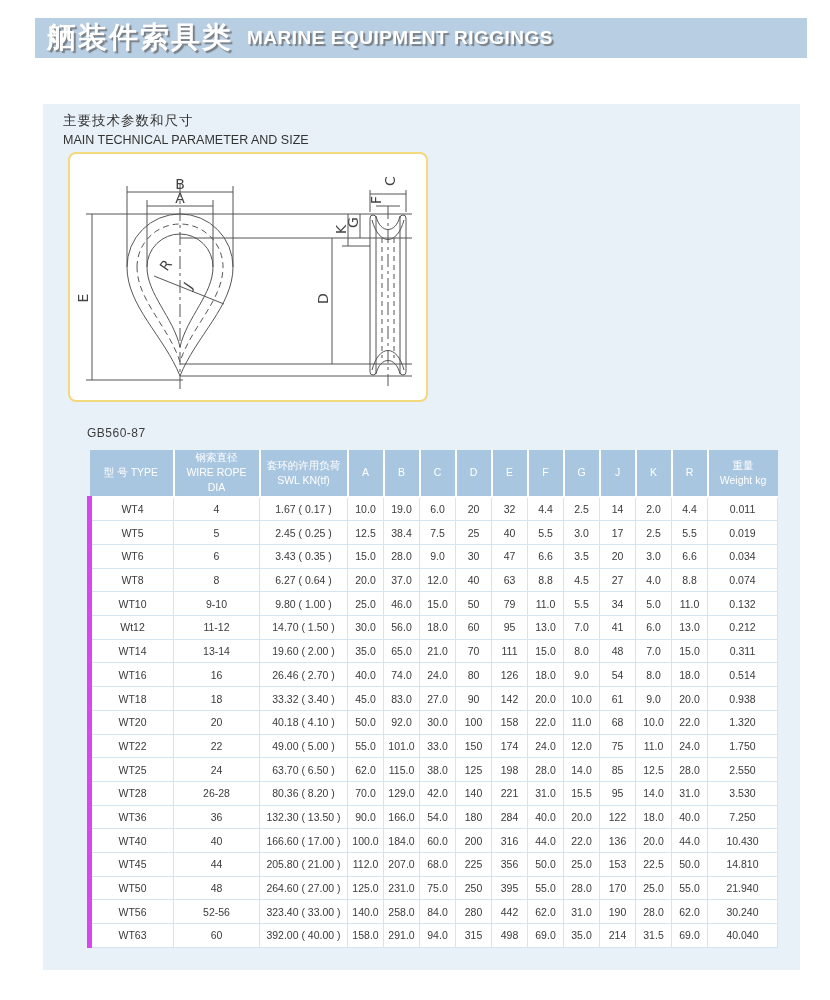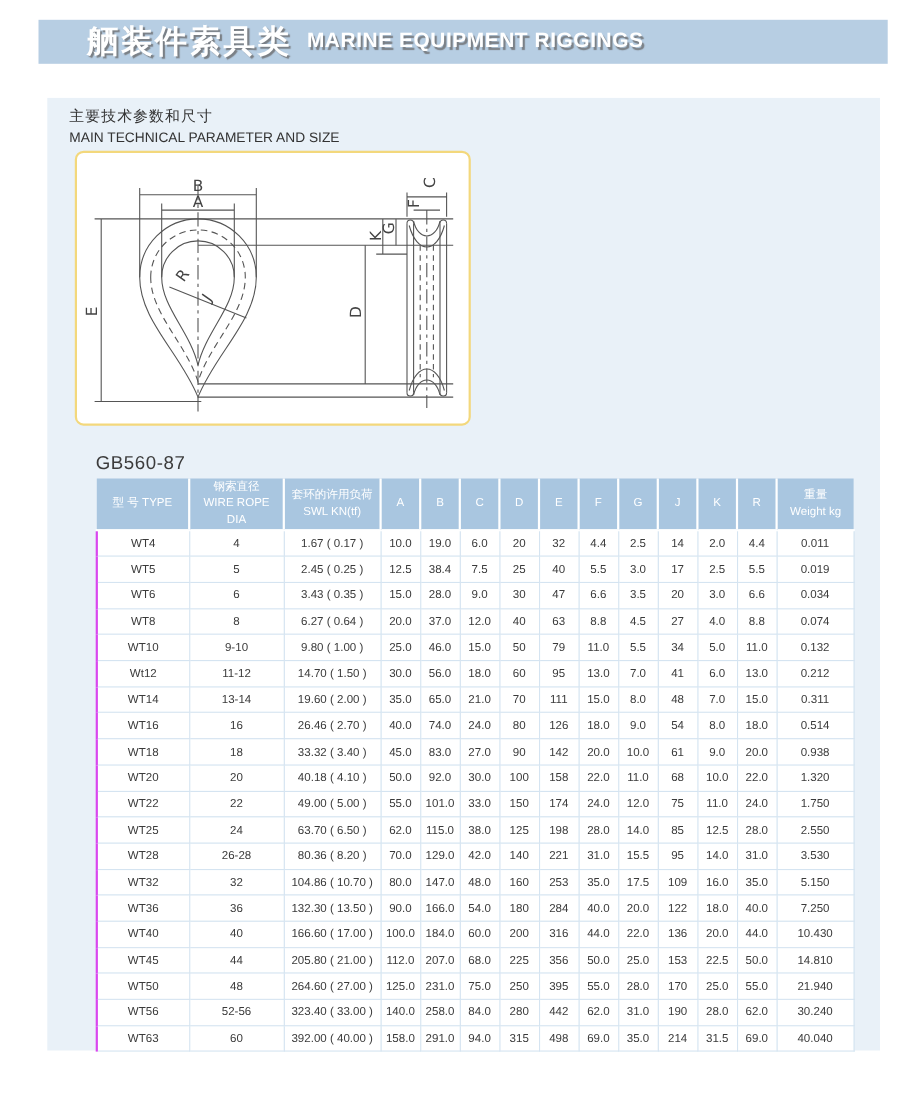--- a/index.html
+++ b/index.html
@@ -1,55 +1,55 @@
 <!DOCTYPE html>
 <html><head>
 <meta charset="utf-8">
 <style>
   html,body{margin:0;padding:0;background:#fff;}
   body{font-family:"Liberation Sans","DejaVu Sans",sans-serif;}
   .page{position:relative;width:830px;height:1000px;background:#fff;overflow:hidden;}
 
   
   .banner{position:absolute;left:35px;top:18px;width:772px;height:40px;
-    background:#b7cee3;display:flex;align-items:center;padding-left:44px;box-sizing:border-box;}
+    background:#b7cee3;display:flex;align-items:center;padding-left:12px;box-sizing:border-box;}
   .banner .zh{font-size:29px;font-weight:bold;color:#fff;letter-spacing:2px;
     text-shadow:2px 2px 1px #7a7f85;}
   .banner .en{font-size:19px;font-weight:bold;color:#fff;margin-left:14px;letter-spacing:.5px;
     text-shadow:2px 2px 1px #7a7f85;}
 
   
   .section-row{position:absolute;left:33px;top:72px;display:flex;align-items:center;}
   .yellow-sq{width:20px;height:20px;background:#ffc812;}
   .section-zh{font-size:18px;font-weight:bold;color:#1c1c1c;margin-left:14px;letter-spacing:1px;}
   .section-en{font-size:13px;font-weight:bold;color:#1c1c1c;margin-left:10px;}
 
   
-  .panel{position:absolute;left:43px;top:89px;width:757px;height:866px;background:#e9f1f8;}
+  .panel{position:absolute;left:43px;top:104px;width:757px;height:866px;background:#e9f1f8;}
   .intro{position:absolute;left:20px;top:8px;color:#333;}
   .intro .zh{font-size:13.5px;letter-spacing:1px;}
   .intro .en{font-size:12.5px;margin-top:3px;}
 
   
   .draw-box{position:absolute;left:25px;top:48px;width:356px;height:246px;background:#fff;
     border:2px solid #f3d87c;border-radius:8px;}
   .draw-box svg{display:block;margin:0 auto;}
   .draw-box text{fill:#444;font-size:14px;font-family:"DejaVu Sans",sans-serif;}
 
-  .gb-label{position:absolute;left:44px;top:322px;font-size:17px;color:#3c3c3c;letter-spacing:.5px;}
+  .gb-label{position:absolute;left:44px;top:322px;font-size:12px;color:#3c3c3c;letter-spacing:.5px;}
 
   
   .spec-table{position:absolute;left:44px;top:346px;width:688px;border-collapse:collapse;
     table-layout:fixed;font-size:10.5px;color:#3a3a3a;}
   .spec-table thead th{background:#a9c6e0;color:#fff;font-weight:normal;height:42px;
     line-height:1.45;padding:0 2px;border-left:2px solid #fff;border-bottom:2px solid #fff;}
   .spec-table thead th:first-child{border-left:none;}
   .spec-table tbody td{background:#fff;border:1px solid #d5e4f1;text-align:center;
     height:22.7px;padding:0 2px;}
-  .spec-table tbody tr td:first-child{border-left:2px solid #d946ef;}
+  .spec-table tbody tr td:first-child{border-left:5px solid #d946ef;}
 </style>
 </head>
 <body>
 
 <div class="page">
 
   <div class="banner">
     <span class="zh">舾装件索具类</span>
     <span class="en">MARINE EQUIPMENT RIGGINGS</span>
   </div>
@@ -355,36 +355,20 @@
             <td>140</td>
             <td>221</td>
             <td>31.0</td>
             <td>15.5</td>
             <td>95</td>
             <td>14.0</td>
             <td>31.0</td>
             <td>3.530</td>
           </tr>
           <tr>
-            <td>WT32</td>
-            <td>32</td>
-            <td>104.86 ( 10.70 )</td>
-            <td>80.0</td>
-            <td>147.0</td>
-            <td>48.0</td>
-            <td>160</td>
-            <td>253</td>
-            <td>35.0</td>
-            <td>17.5</td>
-            <td>109</td>
-            <td>16.0</td>
-            <td>35.0</td>
-            <td>5.150</td>
-          </tr>
-          <tr>
             <td>WT36</td>
             <td>36</td>
             <td>132.30 ( 13.50 )</td>
             <td>90.0</td>
             <td>166.0</td>
             <td>54.0</td>
             <td>180</td>
             <td>284</td>
             <td>40.0</td>
             <td>20.0</td>

